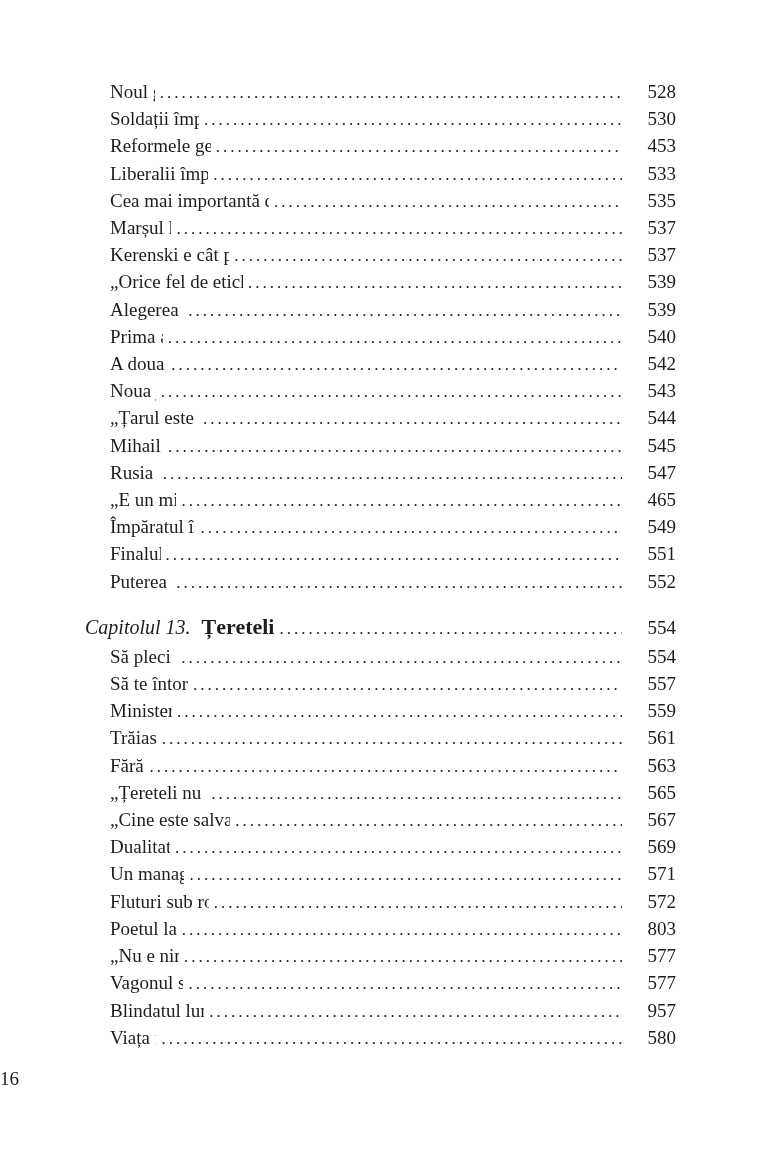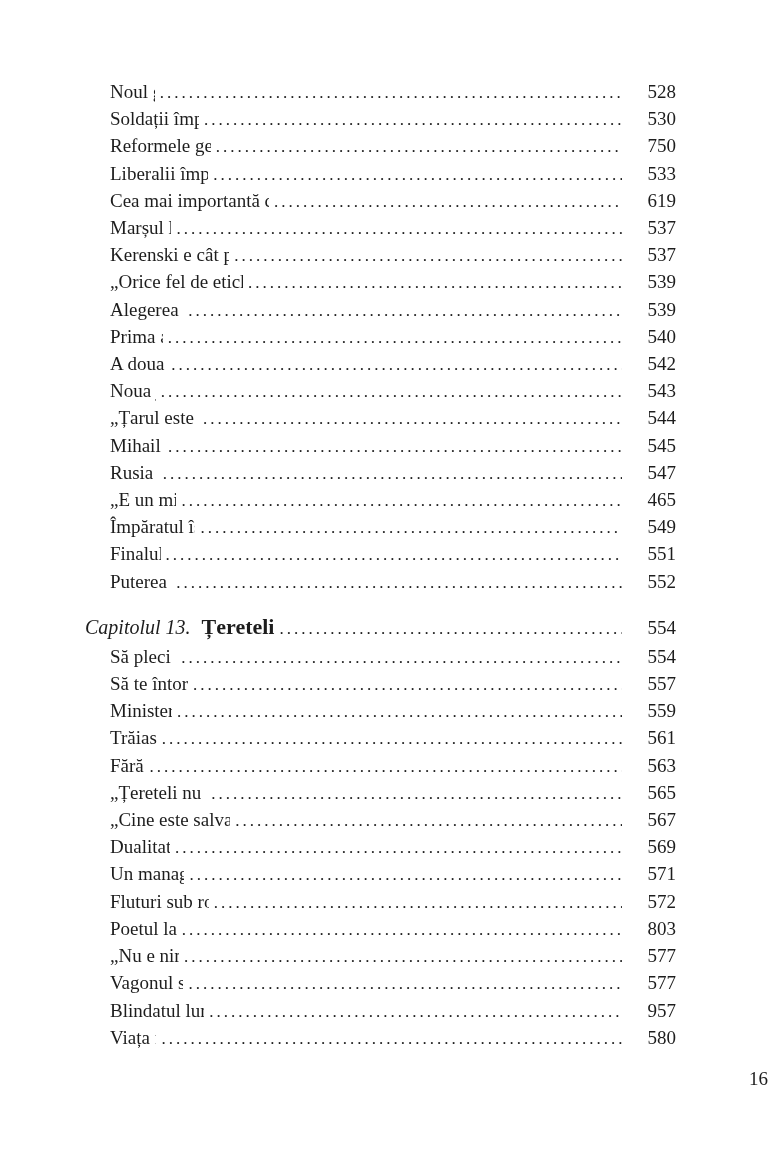--- a/index.html
+++ b/index.html
@@ -65,21 +65,21 @@
     font-size: 22px;
   }
   .chapter-row .pagenum {
     font-size: 19px;
   }
   .footer {
     position: absolute;
     left: 0;
     right: 0;
     top: 1068px;
-    text-align: right;
+    text-align: left;
     font-size: 19px;
   }
 </style>
 </head>
 <body>
 
 <div class="content">
 
   <div>
   <div class="row entry">
@@ -90,33 +90,33 @@
 
   <div class="row entry">
     <span class="title">Soldații împotriva ofițerilor</span>
     <span class="leader"></span>
     <span class="pagenum">530</span>
   </div>
 
   <div class="row entry">
     <span class="title">Reformele generalului Alekseev</span>
     <span class="leader"></span>
-    <span class="pagenum">750</span>
+    <span class="pagenum">453</span>
   </div>
 
   <div class="row entry">
     <span class="title">Liberalii împotriva socialiștilor</span>
     <span class="leader"></span>
     <span class="pagenum">533</span>
   </div>
 
   <div class="row entry">
     <span class="title">Cea mai importantă convorbire telefonică din istoria Rusiei</span>
     <span class="leader"></span>
-    <span class="pagenum">619</span>
+    <span class="pagenum">535</span>
   </div>
 
   <div class="row entry">
     <span class="title">Marșul lui Ivanov</span>
     <span class="leader"></span>
     <span class="pagenum">537</span>
   </div>
 
   <div class="row entry">
     <span class="title">Kerenski e cât pe ce să-și piardă mințile</span>

